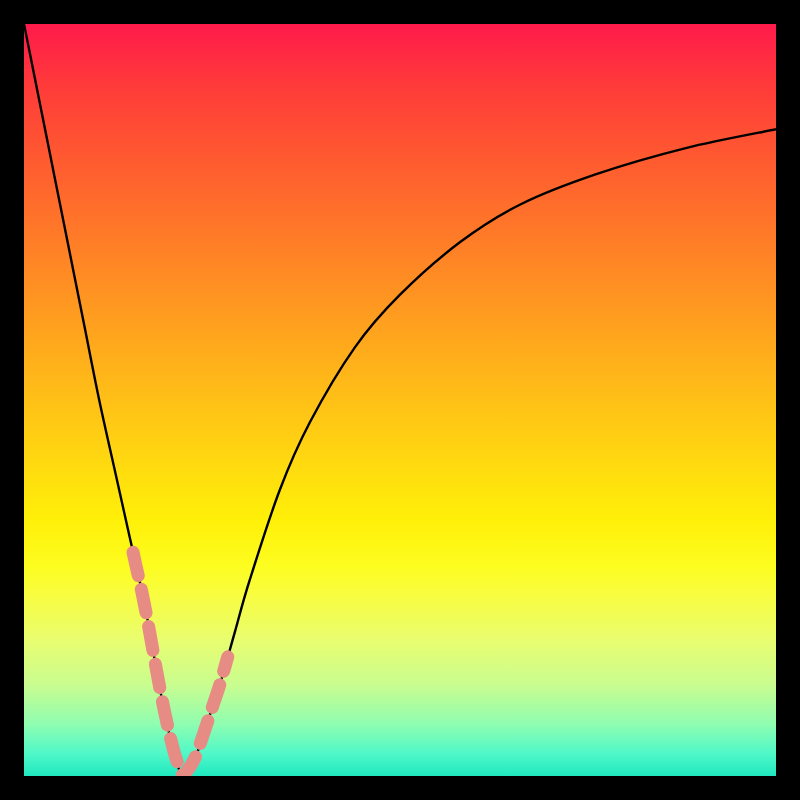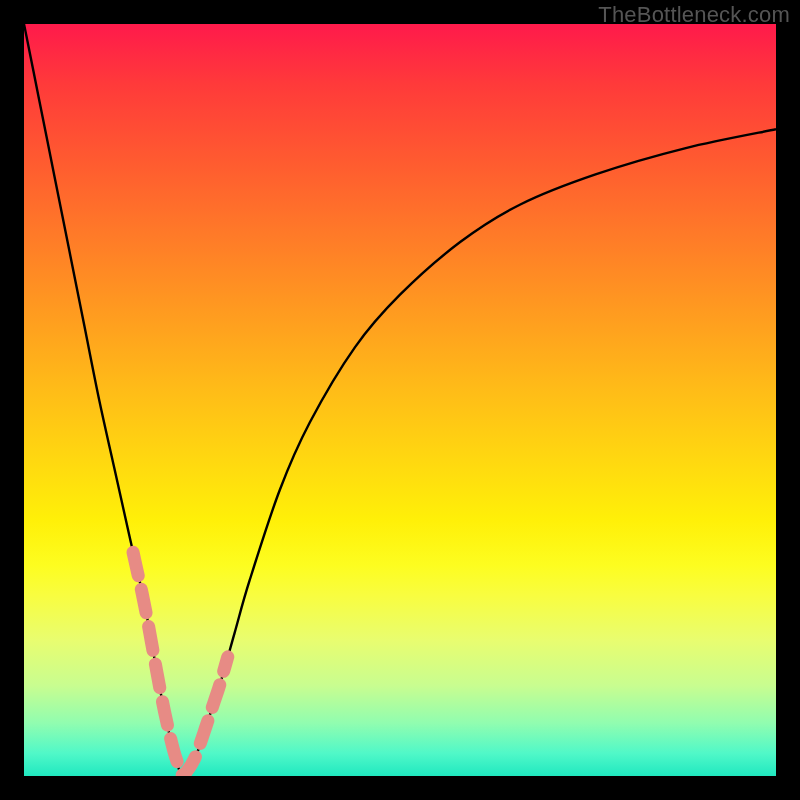--- a/index.html
+++ b/index.html
@@ -56,21 +56,20 @@
   svg.curve {
     position: absolute;
     top: 0;
     left: 0;
   }
 </style>
 </head>
 <body>
 
 <div class="frame">
-  <div class="watermark">TheBottleneck.com</div>
   <div class="plot">
     <svg class="curve" width="752" height="752" viewBox="0 0 752 752">
       <g id="curve-group">
           <path d="M 0.00 0.00 C 2.51 12.53, 10.03 50.13, 15.04 75.20 C 20.05 100.27, 25.07 125.33, 30.08 150.40 C 35.09 175.47, 40.11 200.53, 45.12 225.60 C 50.13 250.67, 55.15 275.73, 60.16 300.80 C 65.17 325.87, 70.19 352.19, 75.20 376.00 C 80.21 399.81, 85.23 421.12, 90.24 443.68 C 95.25 466.24, 100.27 488.80, 105.28 511.36 C 110.29 533.92, 115.31 553.97, 120.32 579.04 C 125.33 604.11, 131.60 641.71, 135.36 661.76 C 139.12 681.81, 140.37 688.08, 142.88 699.36 C 145.39 710.64, 147.89 720.67, 150.40 729.44 C 152.91 738.21, 155.41 749.49, 157.92 752.00 C 160.43 754.51, 162.93 748.24, 165.44 744.48 C 167.95 740.72, 170.45 735.71, 172.96 729.44 C 175.47 723.17, 176.72 718.16, 180.48 706.88 C 184.24 695.60, 190.51 678.05, 195.52 661.76 C 200.53 645.47, 205.55 626.67, 210.56 609.12 C 215.57 591.57, 218.08 580.29, 225.60 556.48 C 233.12 532.67, 245.65 492.56, 255.68 466.24 C 265.71 439.92, 273.23 422.37, 285.76 398.56 C 298.29 374.75, 315.84 344.67, 330.88 323.36 C 345.92 302.05, 358.45 288.27, 376.00 270.72 C 393.55 253.17, 416.11 233.12, 436.16 218.08 C 456.21 203.04, 473.76 191.76, 496.32 180.48 C 518.88 169.20, 543.95 159.80, 571.52 150.40 C 599.09 141.00, 631.68 131.60, 661.76 124.08 C 691.84 116.56, 736.96 108.41, 752.00 105.28" fill="none" stroke="#000" stroke-width="2.4"></path>
         </g>
       <g id="dash-group">
           <path d="M 109.04 528.28 C 109.79 531.66, 112.05 541.82, 113.55 548.58 C 115.06 555.35, 116.56 561.74, 118.06 568.89 C 119.57 576.03, 121.07 583.55, 122.58 591.45 C 124.08 599.34, 125.58 607.99, 127.09 616.26 C 128.59 624.54, 130.10 632.87, 131.60 641.08 C 133.10 649.29, 134.61 657.69, 136.11 665.52 C 137.62 673.35, 139.12 680.94, 140.62 688.08 C 142.13 695.22, 143.63 701.99, 145.14 708.38 C 146.64 714.78, 148.14 721.04, 149.65 726.43 C 151.15 731.82, 152.66 736.58, 154.16 740.72 C 155.66 744.86, 157.17 750.25, 158.67 751.25 C 160.18 752.25, 161.68 748.62, 163.18 746.74 C 164.69 744.86, 166.19 742.60, 167.70 739.97 C 169.20 737.34, 170.70 734.58, 172.21 730.94 C 173.71 727.31, 175.22 722.55, 176.72 718.16 C 178.22 713.77, 179.73 709.14, 181.23 704.62 C 182.74 700.11, 184.24 695.60, 185.74 691.09 C 187.25 686.58, 188.75 682.06, 190.26 677.55 C 191.76 673.04, 193.26 668.84, 194.77 664.02 C 196.27 659.19, 197.78 653.80, 199.28 648.60 C 200.78 643.40, 203.04 635.44, 203.79 632.81" fill="none" stroke="#e78b85" stroke-width="13" stroke-linecap="round" stroke-dasharray="24 14"></path>
         </g>
     </svg>
   </div>

